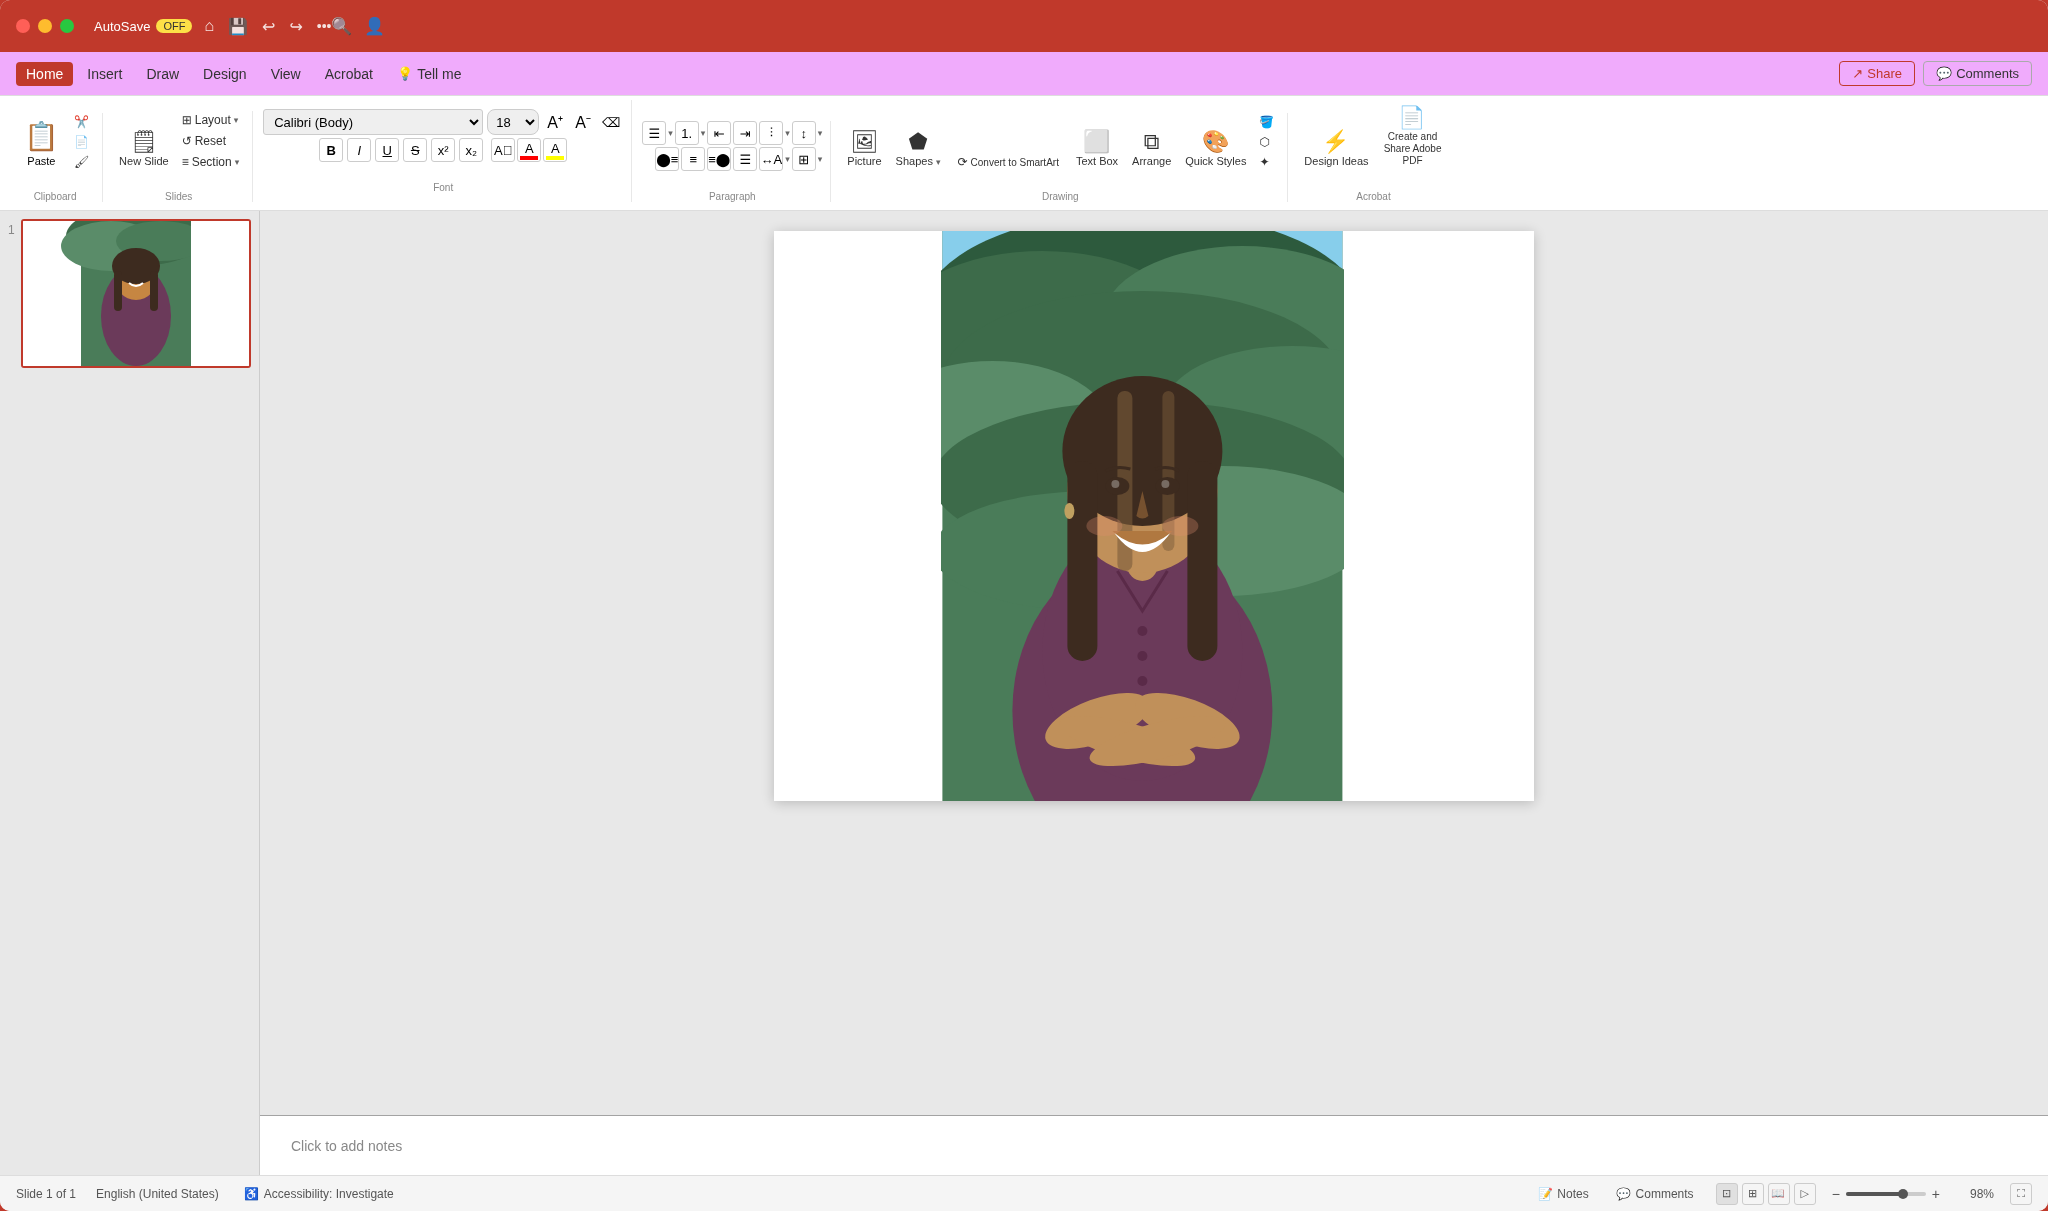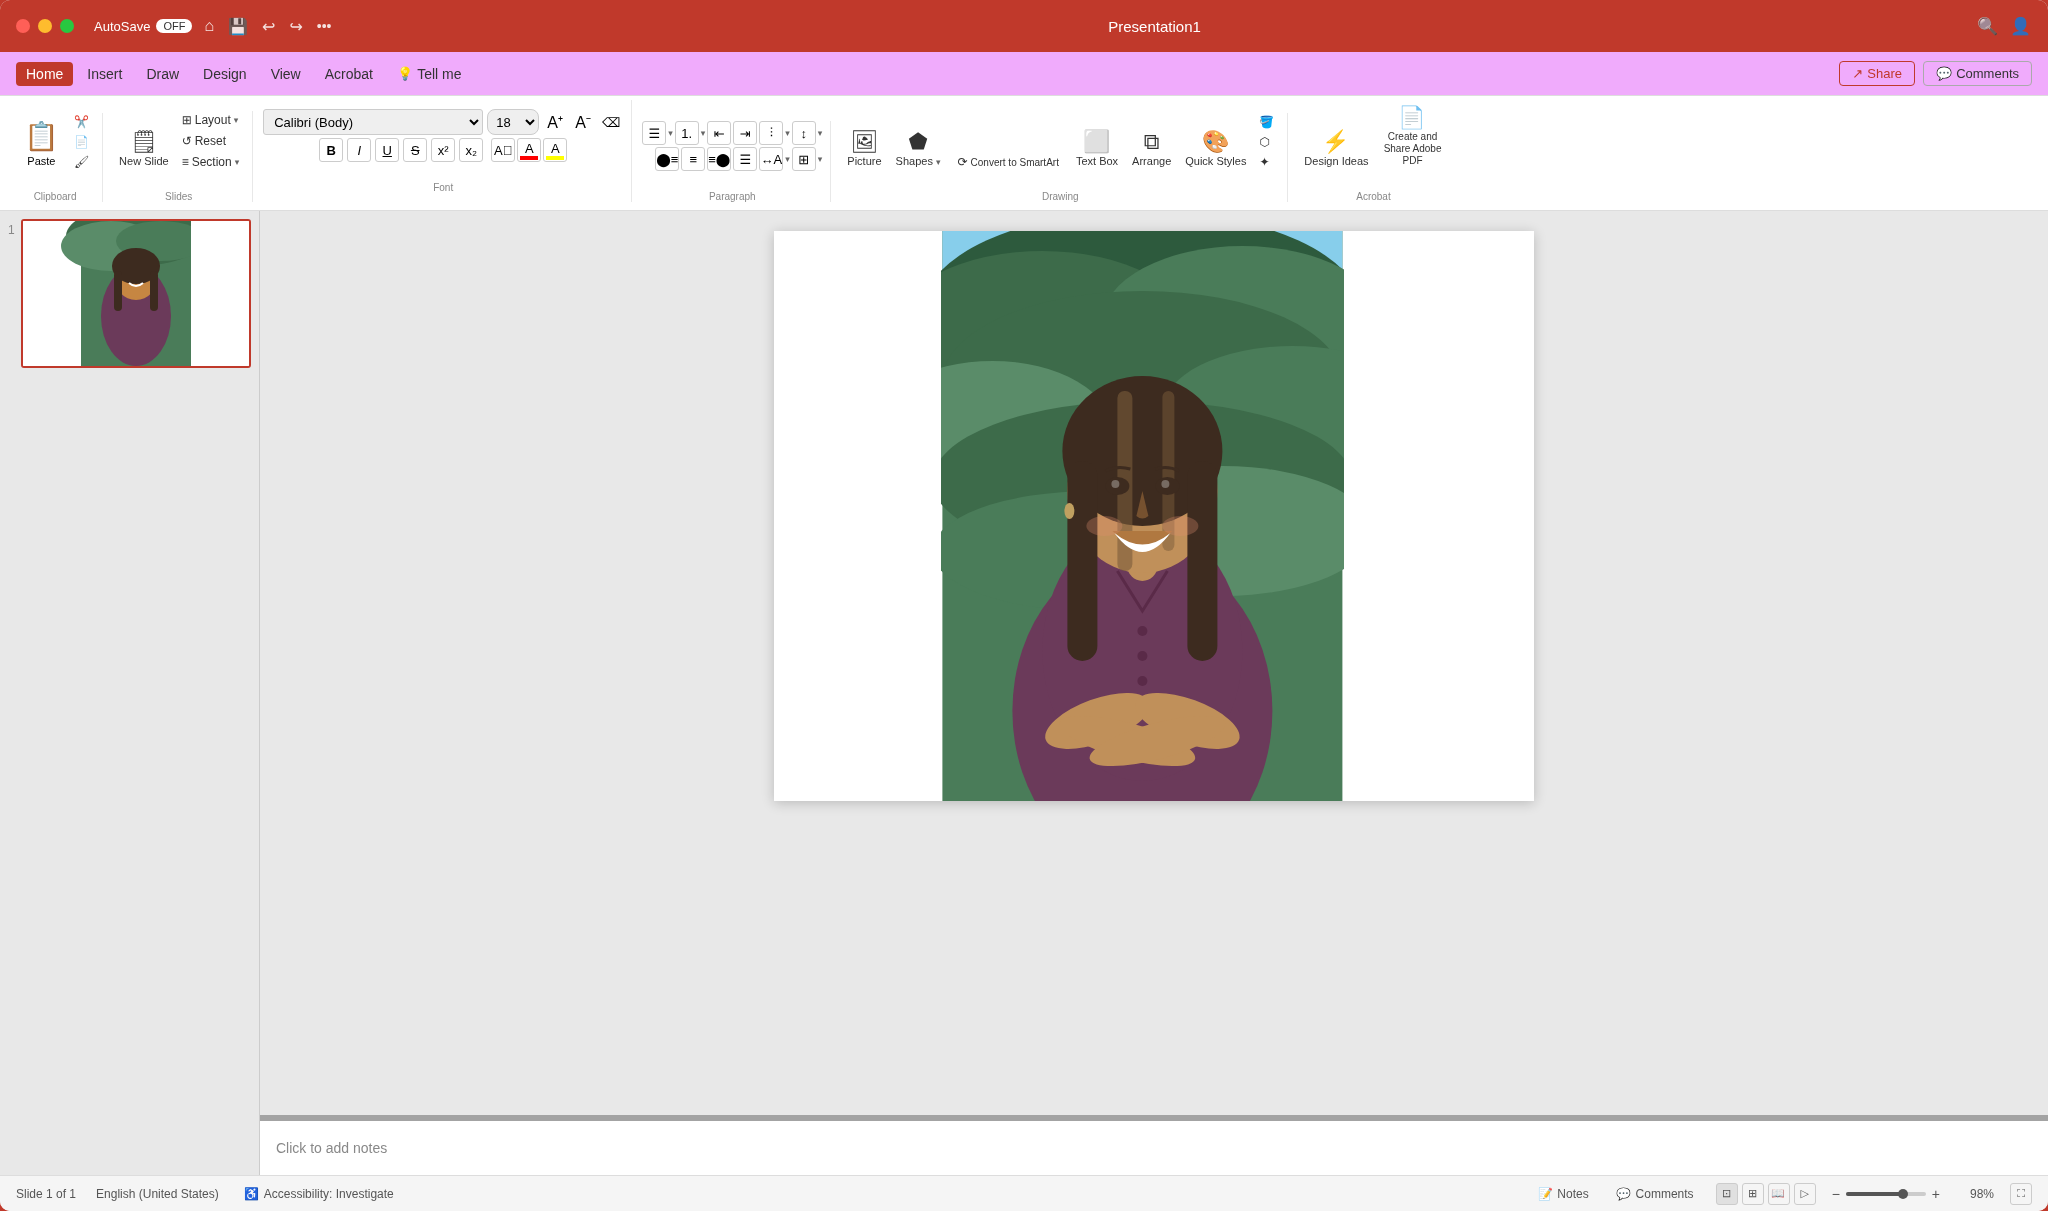--- a/index.html
+++ b/index.html
@@ -47,21 +47,21 @@
     .slide-number { font-size: 12px; color: #888; margin-bottom: 4px; }
     .slide-thumb { border: 2px solid #c0392b; border-radius: 3px; overflow: hidden; background: #fff; cursor: pointer; }
     .slide-thumb-img { width: 100%; height: 145px; background: #fff; display: flex; align-items: center; justify-content: center; overflow: hidden; }
 
     
     .canvas-area { flex: 1; background: #e8e8e8; display: flex; flex-direction: column; overflow: hidden; }
     .canvas-scroll { flex: 1; display: flex; align-items: flex-start; justify-content: center; overflow: auto; padding: 20px; }
     .slide-canvas { background: #fff; width: 760px; height: 570px; position: relative; box-shadow: 0 2px 12px rgba(0,0,0,0.2); overflow: hidden; }
     
     
-    .notes-area { height: 60px; border-top: 6px solid #a3a3a3; background: #fff; display: flex; align-items: center; padding: 0 16px; color: #888; font-size: 14px; cursor: pointer; }
+    .notes-area { height: 60px; border-top: 1px solid #a3a3a3; background: #fff; display: flex; align-items: center; padding: 0 31px; color: #888; font-size: 14px; cursor: pointer; }
 
     
     .status-bar { height: 36px; background: #f5f5f5; border-top: 1px solid #ddd; display: flex; align-items: center; padding: 0 16px; font-size: 12px; color: #555; flex-shrink: 0; }
     .status-left { display: flex; gap: 20px; align-items: center; }
     .status-right { margin-left: auto; display: flex; gap: 16px; align-items: center; }
     .status-btn { display: flex; align-items: center; gap: 4px; cursor: pointer; padding: 2px 6px; border-radius: 3px; }
     .zoom-slider { display: flex; align-items: center; gap: 6px; }
     .slider-track { width: 80px; height: 4px; background: #ccc; border-radius: 2px; position: relative; }
     .slider-fill { width: 55px; height: 4px; background: #555; border-radius: 2px; }
     .slider-thumb { width: 10px; height: 10px; background: #555; border-radius: 50%; position: absolute; top: -3px; left: 52px; }
@@ -86,31 +86,28 @@
 <div class="window">
 
   <div class="title-bar">
     <div class="traffic-lights">
       <div class="tl tl-close"></div>
       <div class="tl tl-min"></div>
       <div class="tl tl-max"></div>
     </div>
     <div class="autosave-area">
       <span style="color:#fff;font-size:13px;">AutoSave</span>
-      <span style="background:#ffffff;border-radius:10px;padding:1px 7px;font-size:11px;color:#333;cursor:pointer;">OFF</span>
+      <span style="background:#fde047;border-radius:10px;padding:1px 7px;font-size:11px;color:#333;cursor:pointer;">OFF</span>
     </div>
     <div class="toolbar-icons">
       <span style="color:rgba(255,255,255,0.85);font-size:16px;cursor:pointer;">⌂</span>
       <span style="color:rgba(255,255,255,0.85);font-size:16px;cursor:pointer;">💾</span>
       <span style="color:rgba(255,255,255,0.85);font-size:16px;cursor:pointer;">↩</span>
       <span style="color:rgba(255,255,255,0.85);font-size:16px;cursor:pointer;">↪</span>
       <span style="color:rgba(255,255,255,0.85);font-size:14px;cursor:pointer;">•••</span>
-    </div>
-    <div class="title-bar-center">
-      <span class="title-text">Presentation1</span>
     </div>
     <div class="title-bar-right">
       <span style="color:rgba(255,255,255,0.85);font-size:17px;cursor:pointer;">🔍</span>
       <span style="color:rgba(255,255,255,0.85);font-size:17px;cursor:pointer;">👤</span>
     </div>
   </div>
 
   <div class="menu-bar">
     <div class="menu-item active">Home</div>
     <div class="menu-item">Insert</div>

